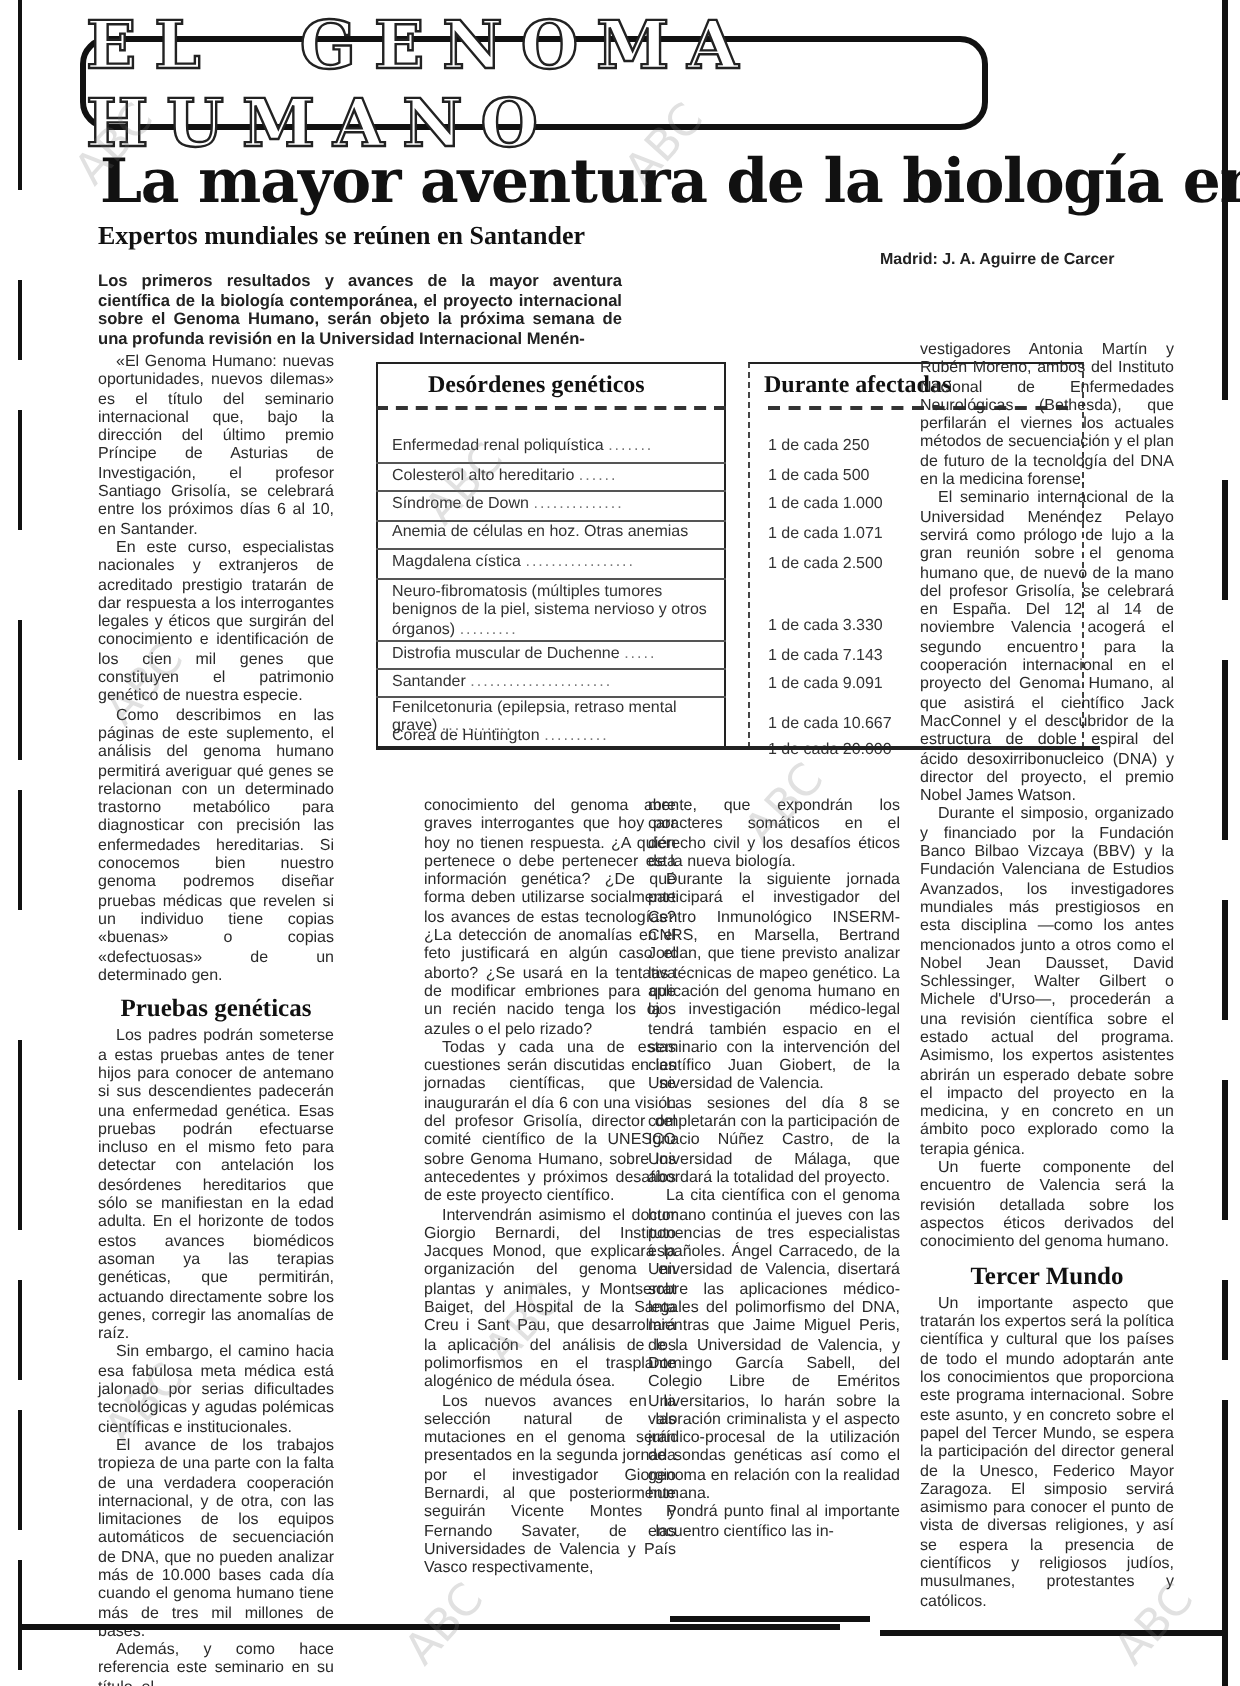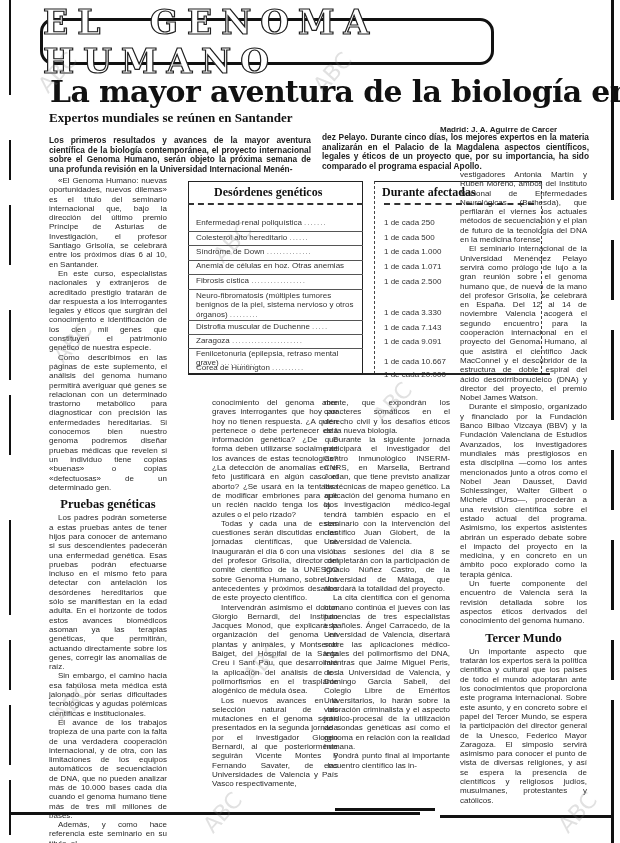--- a/index.html
+++ b/index.html
@@ -88,21 +88,20 @@
     <span class="title-text">EL GENOMA HUMANO</span>
   </div>
 
   <div class="headline">La mayor aventura de la biología en marcha</div>
 
   <div class="subhead left">Expertos mundiales se reúnen en Santander</div>
 
   <div class="byline">Madrid: J. A. Aguirre de Carcer</div>
 
   <div class="lede">Los primeros resultados y avances de la mayor aventura científica de la biología contemporánea, el proyecto internacional sobre el Genoma Humano, serán objeto la próxima semana de una profunda revisión en la Universidad Internacional Menén-</div>
-  <div class="lede-right">dez Pelayo. Durante cinco días, los mejores expertos en la materia analizarán en el Palacio de la Magdalena aspectos científicos, legales y éticos de un proyecto que, por su importancia, ha sido comparado el programa espacial Apollo.</div>
 
   <div class="col col1">
     <p>«El Genoma Humano: nuevas oportunidades, nuevos dilemas» es el título del seminario internacional que, bajo la dirección del último premio Príncipe de Asturias de Investigación, el profesor Santiago Grisolía, se celebrará entre los próximos días 6 al 10, en Santander.</p>
     <p>En este curso, especialistas nacionales y extranjeros de acreditado prestigio tratarán de dar respuesta a los interrogantes legales y éticos que surgirán del conocimiento e identificación de los cien mil genes que constituyen el patrimonio genético de nuestra especie.</p>
     <p>Como describimos en las páginas de este suplemento, el análisis del genoma humano permitirá averiguar qué genes se relacionan con un determinado trastorno metabólico para diagnosticar con precisión las enfermedades hereditarias. Si conocemos bien nuestro genoma podremos diseñar pruebas médicas que revelen si un individuo tiene copias «buenas» o copias «defectuosas» de un determinado gen.</p>
     <div class="sect-head">Pruebas genéticas</div>
     <p>Los padres podrán someterse a estas pruebas antes de tener hijos para conocer de antemano si sus descendientes padecerán una enfermedad genética. Esas pruebas podrán efectuarse incluso en el mismo feto para detectar con antelación los desórdenes hereditarios que sólo se manifiestan en la edad adulta. En el horizonte de todos estos avances biomédicos asoman ya las terapias genéticas, que permitirán, actuando directamente sobre los genes, corregir las anomalías de raíz.</p>
     <p>Sin embargo, el camino hacia esa fabulosa meta médica está jalonado por serias dificultades tecnológicas y agudas polémicas científicas e institucionales.</p>
     <p>El avance de los trabajos tropieza de una parte con la falta de una verdadera cooperación internacional, y de otra, con las limitaciones de los equipos automáticos de secuenciación de DNA, que no pueden analizar más de 10.000 bases cada día cuando el genoma humano tiene más de tres mil millones de bases.</p>
     <p>Además, y como hace referencia este seminario en su título, el</p>
@@ -117,27 +116,27 @@
     <div class="th-rule p"></div>
 
     <div class="drow" style="top:37px"><span>Enfermedad renal poliquística</span> <span class="dots">.......</span></div>
     <div class="drule" style="top:50px"></div>
     <div class="drow" style="top:52px"><span>Colesterol alto hereditario</span> <span class="dots">......</span></div>
     <div class="drule" style="top:64px"></div>
     <div class="drow" style="top:66px"><span>Síndrome de Down</span> <span class="dots">..............</span></div>
     <div class="drule" style="top:79px"></div>
     <div class="drow" style="top:80px;white-space:nowrap;overflow:hidden"><span>Anemia de células en hoz. Otras anemias</span></div>
     <div class="drule" style="top:93px"></div>
-    <div class="drow" style="top:95px"><span>Fibrosis cística</span> <span class="dots">.................</span></div>
+    <div class="drow" style="top:95px"><span>Magdalena cística</span> <span class="dots">.................</span></div>
     <div class="drule" style="top:108px"></div>
     <div class="drow" style="top:110px"><span>Neuro-fibromatosis (múltiples tumores benignos de la piel, sistema nervioso y otros órganos)</span> <span class="dots">.........</span></div>
     <div class="drule" style="top:139px"></div>
     <div class="drow" style="top:141px"><span>Distrofia muscular de Duchenne</span> <span class="dots">.....</span></div>
     <div class="drule" style="top:153px"></div>
-    <div class="drow" style="top:155px"><span>Zaragoza</span> <span class="dots">......................</span></div>
+    <div class="drow" style="top:155px"><span>Santander</span> <span class="dots">......................</span></div>
     <div class="drule" style="top:167px"></div>
     <div class="drow" style="top:168px"><span>Fenilcetonuria (epilepsia, retraso mental grave)</span> <span class="dots">...........</span></div>
 
     <div class="drow" style="top:182px"><span>Corea de Huntington</span> <span class="dots">..........</span></div>
 
     <div class="prow" style="top:37px">1 de cada 250</div>
     <div class="prow" style="top:52px">1 de cada 500</div>
     <div class="prow" style="top:66px">1 de cada 1.000</div>
     <div class="prow" style="top:81px">1 de cada 1.071</div>
     <div class="prow" style="top:96px">1 de cada 2.500</div>

